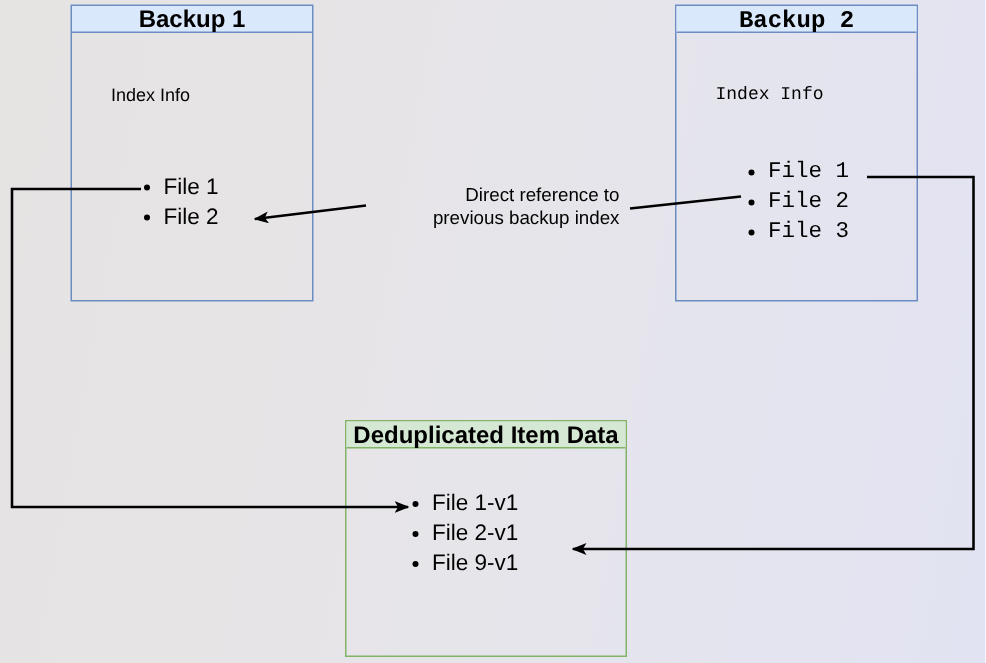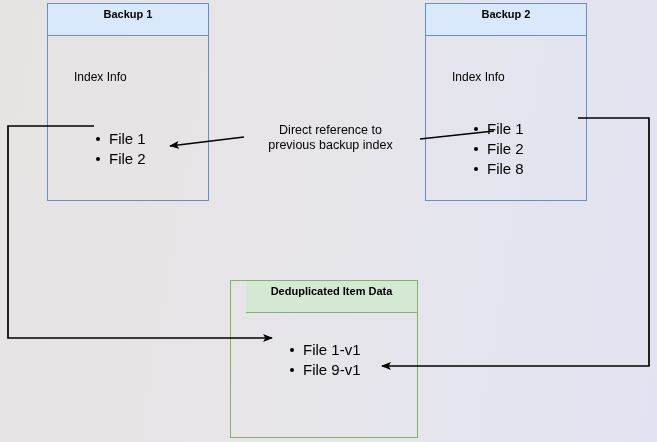--- a/index.html
+++ b/index.html
@@ -20,44 +20,43 @@
   .node {
     position: absolute;
     box-sizing: border-box;
     background: transparent;
   }
   .node-header {
     box-sizing: border-box;
     width: 100%;
     text-align: center;
     font-weight: bold;
-    font-size: 11px;
+    font-size: 16px;
     color: #000000;
     line-height: 20px;
-    height: 32px;
+    height: 18px;
   }
   .node-body {
     position: relative;
     box-sizing: border-box;
     width: 100%;
   }
 
   
   .node-blue {
     border: 1.5px solid #6b8dc4;
   }
   .node-blue .node-header {
     background: #dae8fc;
     border-bottom: 1.5px solid #6b8dc4;
   }
 
   
   .node-green {
     border: 1.5px solid #82b366;
-    padding-left: 15px;
   }
   .node-green .node-header {
     background: #d5e8d4;
     border-bottom: 1.5px solid #82b366;
   }
 
   .index-label {
     position: absolute;
     font-size: 12px;
     color: #000000;
@@ -86,21 +85,21 @@
     width: 4px;
     height: 4px;
     border-radius: 50%;
     background: #000000;
   }
 
   .edge-label {
     position: absolute;
     font-size: 12.5px;
     color: #000000;
-    text-align: center;
+    text-align: right;
     line-height: 15px;
     white-space: pre-line;
   }
 
   svg.overlay {
     position: absolute;
     left: 0;
     top: 0;
     width: 657px;
     height: 442px;
@@ -116,37 +115,38 @@
     <div class="node-header">Backup 1</div>
     <div class="node-body" style="height:174px;">
       <div class="index-label" style="left:26px; top:34px;">Index Info</div>
       <ul class="bullet-list" style="left:46px; top:93px;">
         <li>File 1</li>
         <li>File 2</li>
       </ul>
     </div>
   </div>
 
-  <div class="node node-blue" style="left:425px; top:3px; width:162px; height:198px;">
+  <div class="node node-blue" style="left:450px; top:3px; width:162px; height:198px;font-family:Liberation Mono, monospace;">
     <div class="node-header">Backup 2</div>
     <div class="node-body" style="height:174px;">
       <div class="index-label" style="left:26px; top:34px;">Index Info</div>
       <ul class="bullet-list" style="left:46px; top:83px;">
         <li>File 1</li>
         <li>File 2</li>
-        <li>File 8</li>
+        <li>File 3</li>
       </ul>
     </div>
   </div>
 
   <div class="node node-green" style="left:230px; top:280px; width:188px; height:158px;">
     <div class="node-header">Deduplicated Item Data</div>
     <div class="node-body" style="height:134px;">
       <ul class="bullet-list" style="left:42px; top:27px;text-align:center;">
         <li>File 1-v1</li>
+        <li>File 2-v1</li>
         <li>File 9-v1</li>
       </ul>
     </div>
   </div>
 
   <div class="edge-label" style="left:248px; top:123px; width:165px;">Direct reference to
 previous backup index</div>
 
   <svg class="overlay" viewBox="0 0 657 442">
     <defs>

